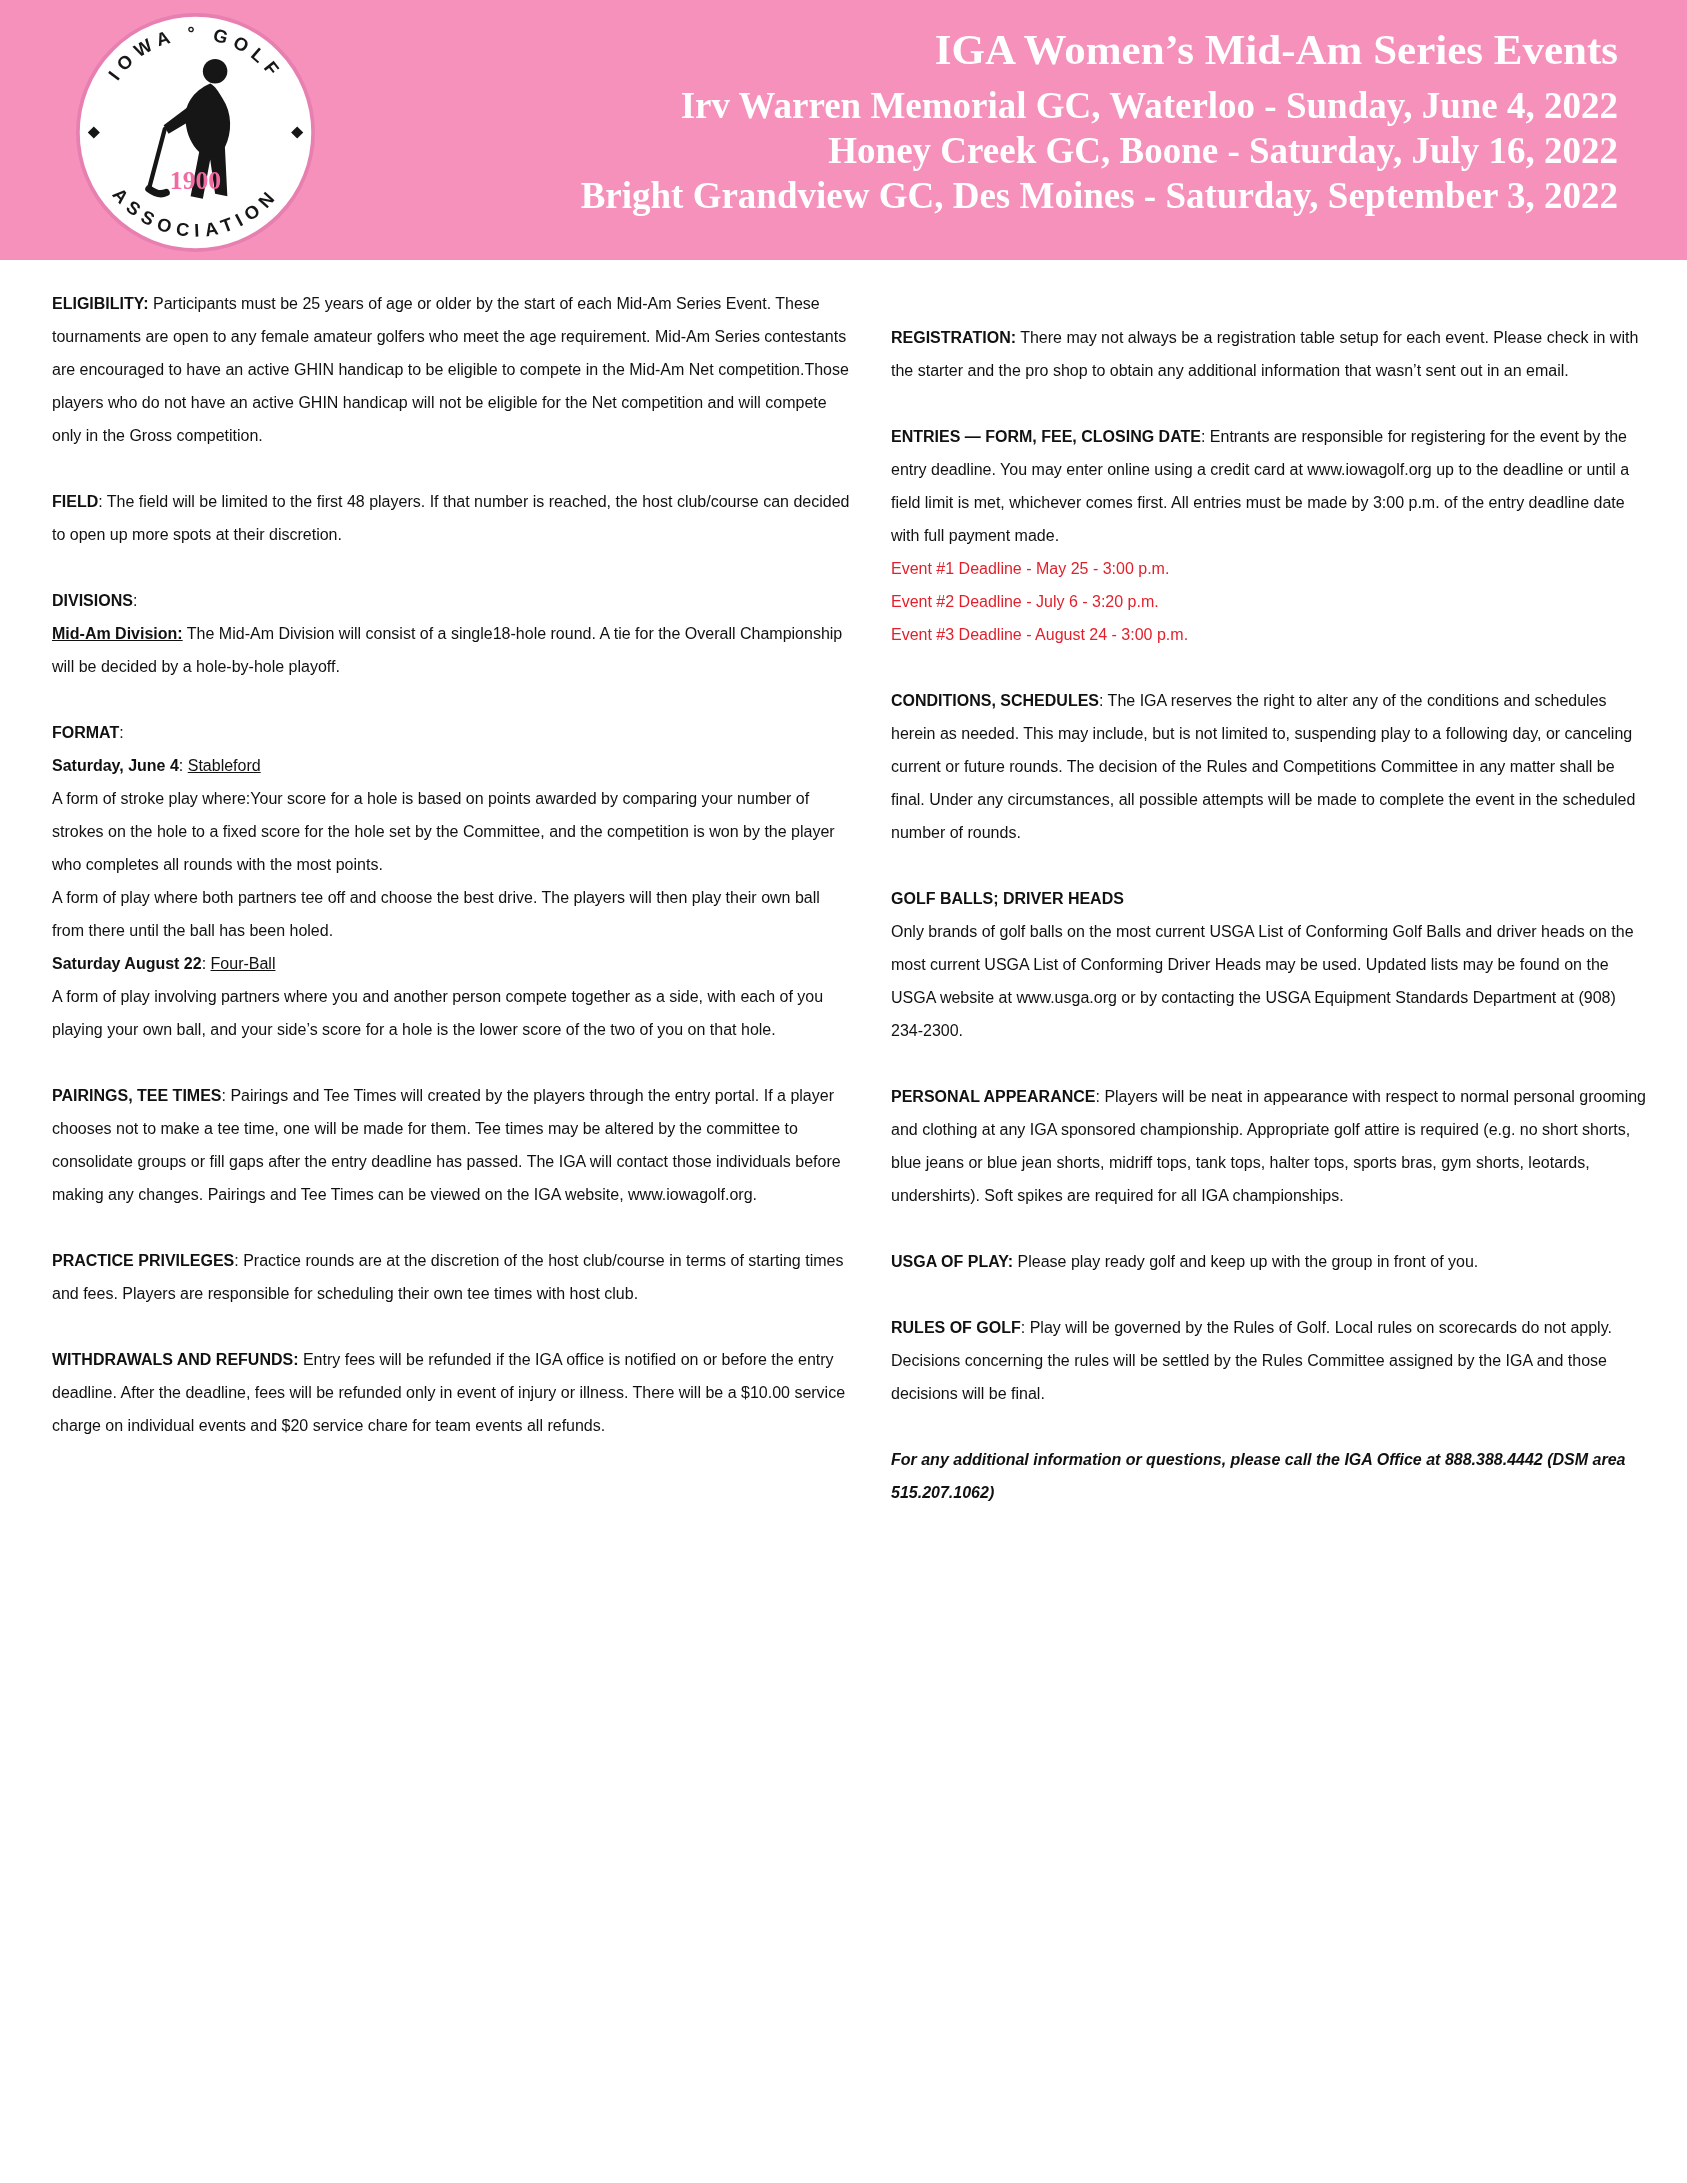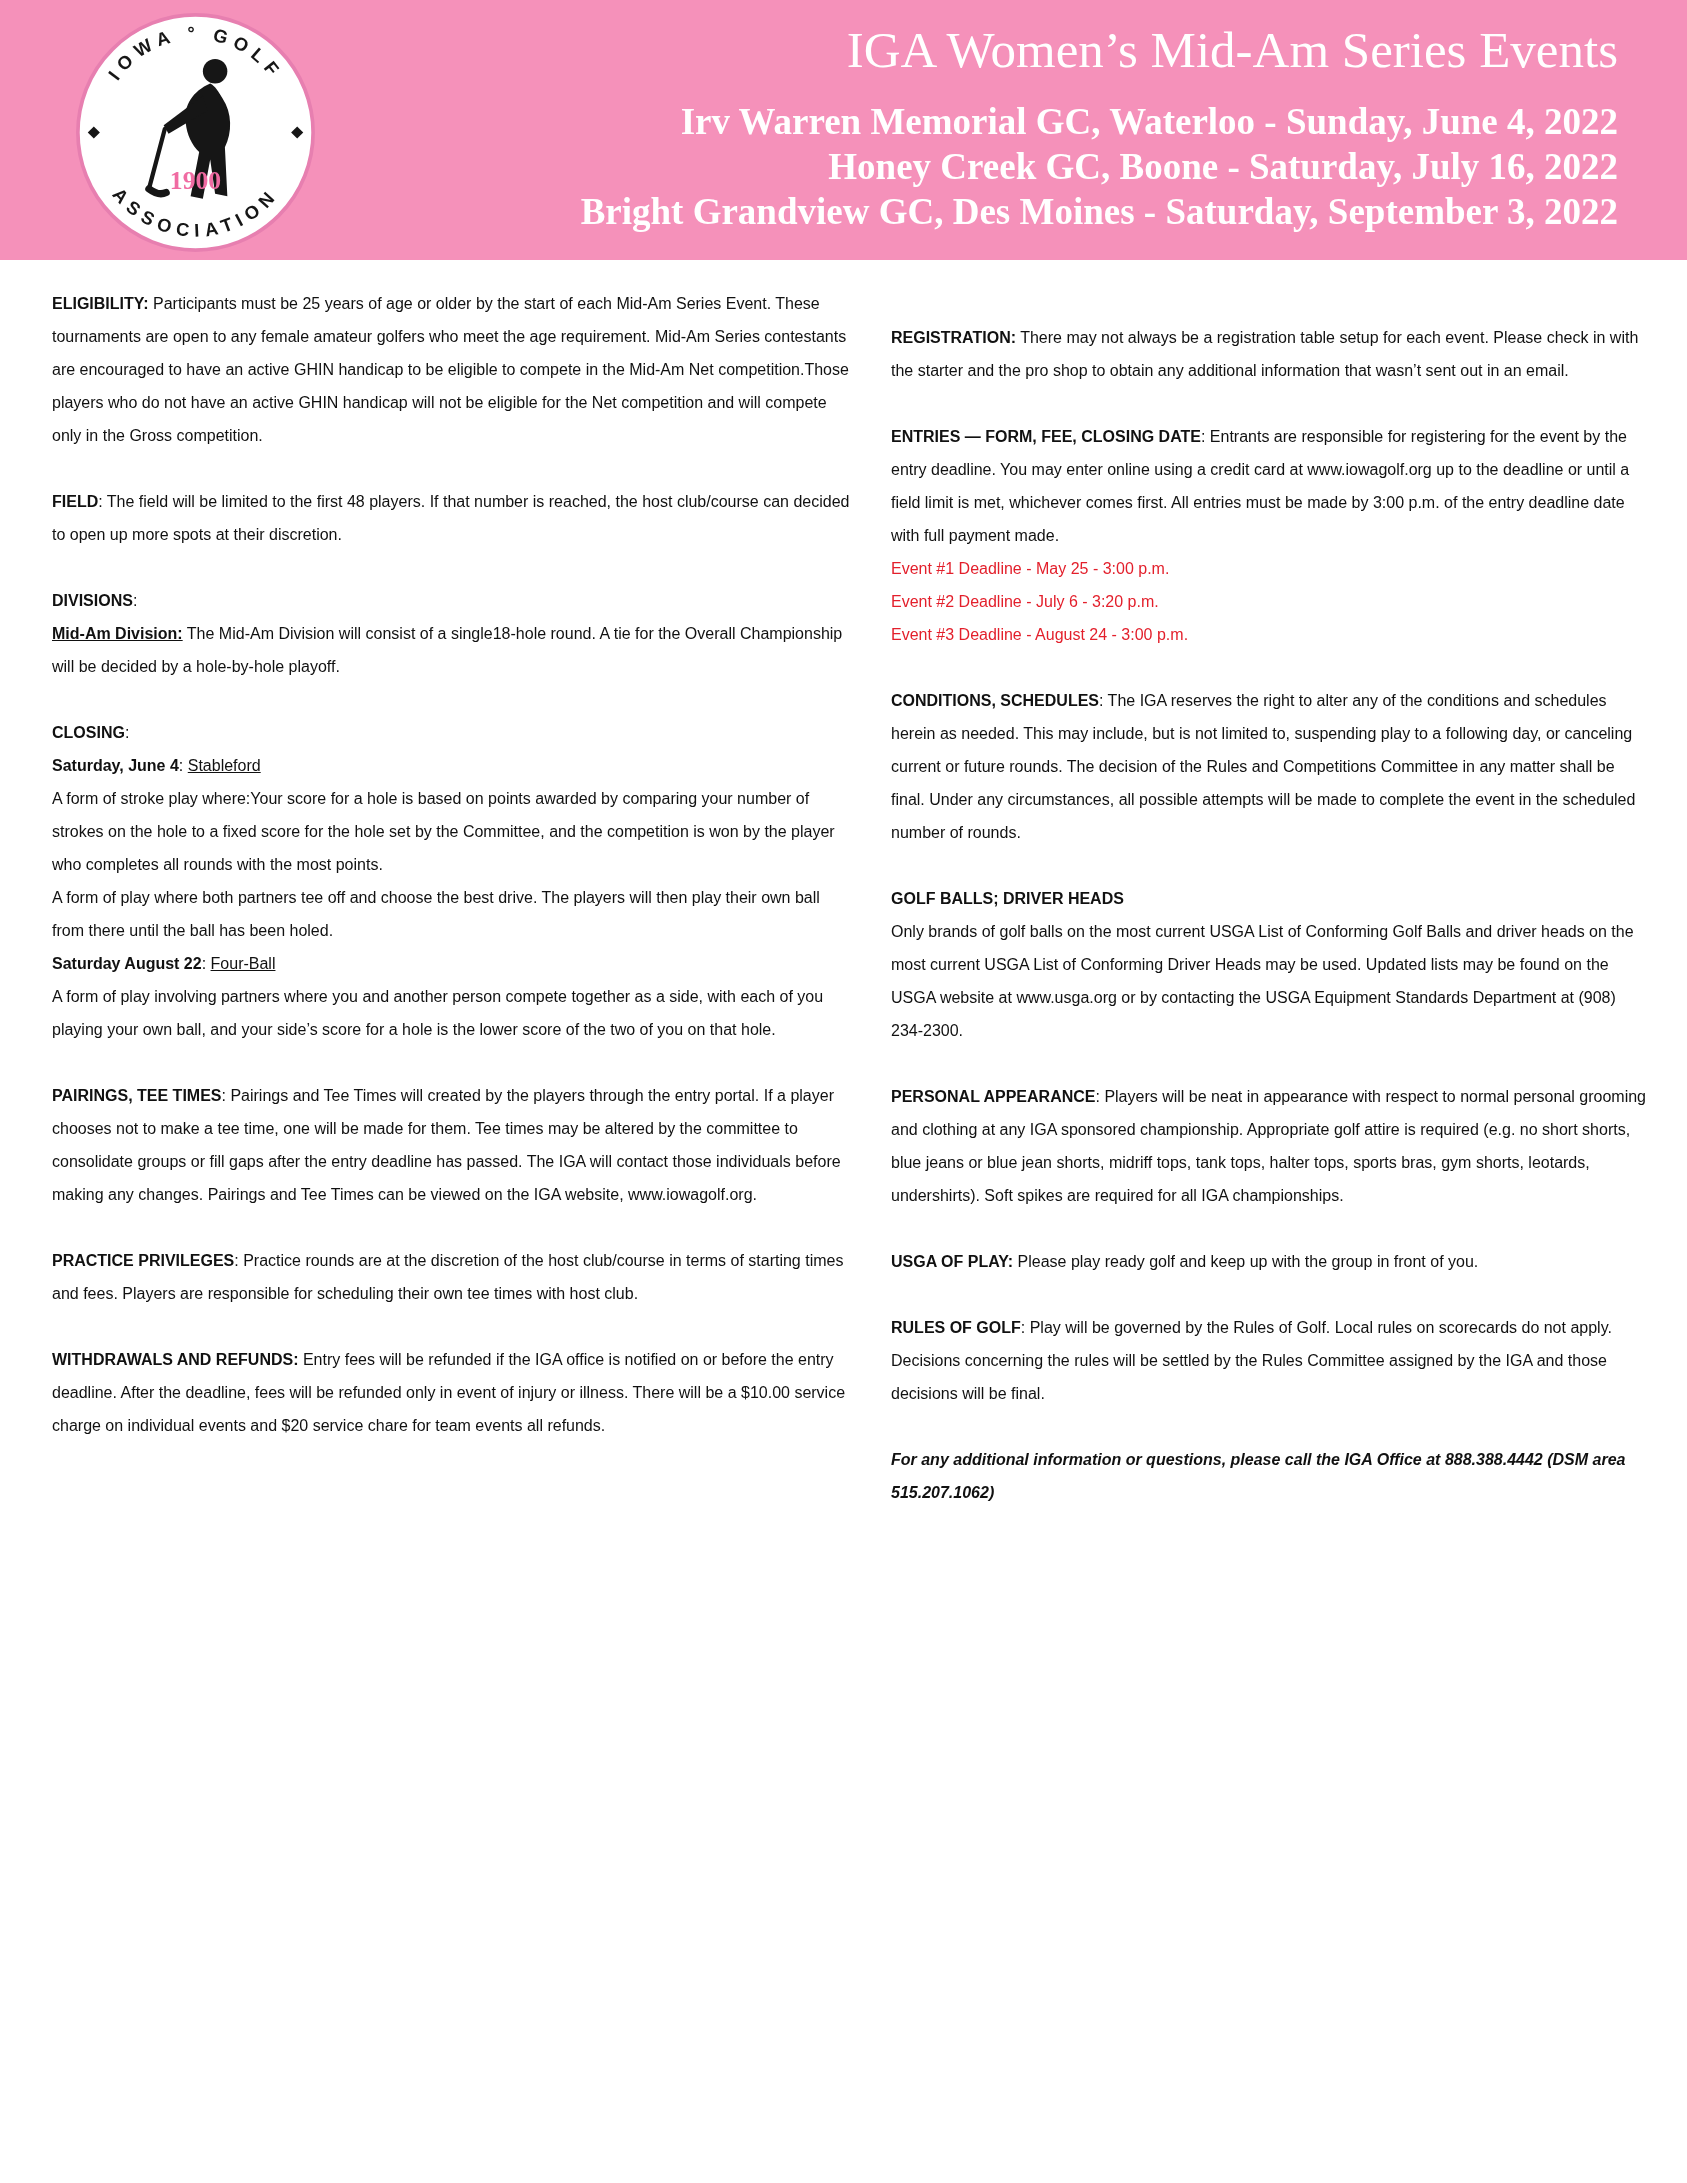--- a/index.html
+++ b/index.html
@@ -42,24 +42,24 @@
   .head-text {
     position: absolute;
     top: 22px;
     right: 69px;
     text-align: right;
     color: #ffffff;
     font-family: "Liberation Serif", serif;
     font-weight: bold;
   }
   .head-title {
-    margin: 0 0 21px 0;
-    font-size: 51px;
+    margin: 0 0 5px 0;
+    font-size: 43px;
     line-height: 56px;
-    font-weight: normal;
+    font-weight: bold;
   }
   .head-sub { font-size: 37px; line-height: 45px; }
 
   
   .cols {
     display: flex;
     padding: 27px 0 0 52px;
     gap: 39px;
   }
   .col { flex: 0 0 auto; }
@@ -122,21 +122,21 @@
     </div>
 
   </header>
 
   <main class="cols">
     <div class="col col-left" id="col-left">
         <p class="para"><span class="run-b">ELIGIBILITY:</span><span class="run-n"> Participants must be 25 years of age or older by the start of each Mid-Am Series Event. These tournaments are open to any female amateur golfers who meet the age requirement. Mid-Am Series contestants are encouraged to have an active GHIN handicap to be eligible to compete in the Mid-Am Net competition.Those players who do not have an active GHIN handicap will not be eligible for the Net competition and will compete only in the Gross competition.</span></p>
         <p class="para gap"><span class="run-b">FIELD</span><span class="run-n">: The field will be limited to the first 48 players. If that number is reached, the host club/course can decided to open up more spots at their discretion.</span></p>
         <p class="para gap"><span class="run-b">DIVISIONS</span><span class="run-n">:</span></p>
         <p class="para"><span class="run-bu">Mid-Am Division:</span><span class="run-n"> The Mid-Am Division will consist of a single18-hole round.  A tie for the Overall Championship will be decided by a hole-by-hole playoff.</span></p>
-        <p class="para gap"><span class="run-b">CLOSING</span><span class="run-n">:</span></p>
+        <p class="para gap"><span class="run-b">FORMAT</span><span class="run-n">:</span></p>
         <p class="para"><span class="run-b">Saturday, June 4</span><span class="run-n">: </span><span class="run-u">Stableford</span></p>
         <p class="para"><span class="run-n">A form of stroke play where:Your score for a hole is based on points awarded by comparing your number of strokes on the hole to a fixed score for the hole set by the Committee, and the competition is won by the player who completes all rounds with the most points.</span></p>
         <p class="para"><span class="run-n">A form of play where both partners tee off and choose the best drive. The players will then play their own ball from there until the ball has been holed.</span></p>
         <p class="para"><span class="run-b">Saturday August 22</span><span class="run-n">: </span><span class="run-u">Four-Ball</span></p>
         <p class="para"><span class="run-n">A form of play involving partners where you and another person compete together as a side, with each of you playing your own ball, and your side’s score for a hole is the lower score of the two of you on that hole.</span></p>
         <p class="para gap"><span class="run-b">PAIRINGS, TEE TIMES</span><span class="run-n">: Pairings and Tee Times will created by the players through the entry portal. If a player chooses not to make a tee time, one will be made for them. Tee times may be altered by the committee to consolidate groups or fill gaps after the entry deadline has passed. The IGA will contact those individuals before making any changes. Pairings and Tee Times can be viewed on the IGA website, www.iowagolf.org.</span></p>
         <p class="para gap"><span class="run-b">PRACTICE PRIVILEGES</span><span class="run-n">: Practice rounds are at the discretion of the host club/course in terms of starting times and fees. Players are responsible for scheduling their own tee times with host club.</span></p>
         <p class="para gap"><span class="run-b">WITHDRAWALS AND REFUNDS:</span><span class="run-n"> Entry fees will be refunded if the IGA office is notified on or before the entry deadline. After the deadline, fees will be refunded only in event of injury or illness. There will be a $10.00 service charge on individual events and $20 service chare for team events all refunds.</span></p>
       </div>
     <div class="col col-right" id="col-right">

